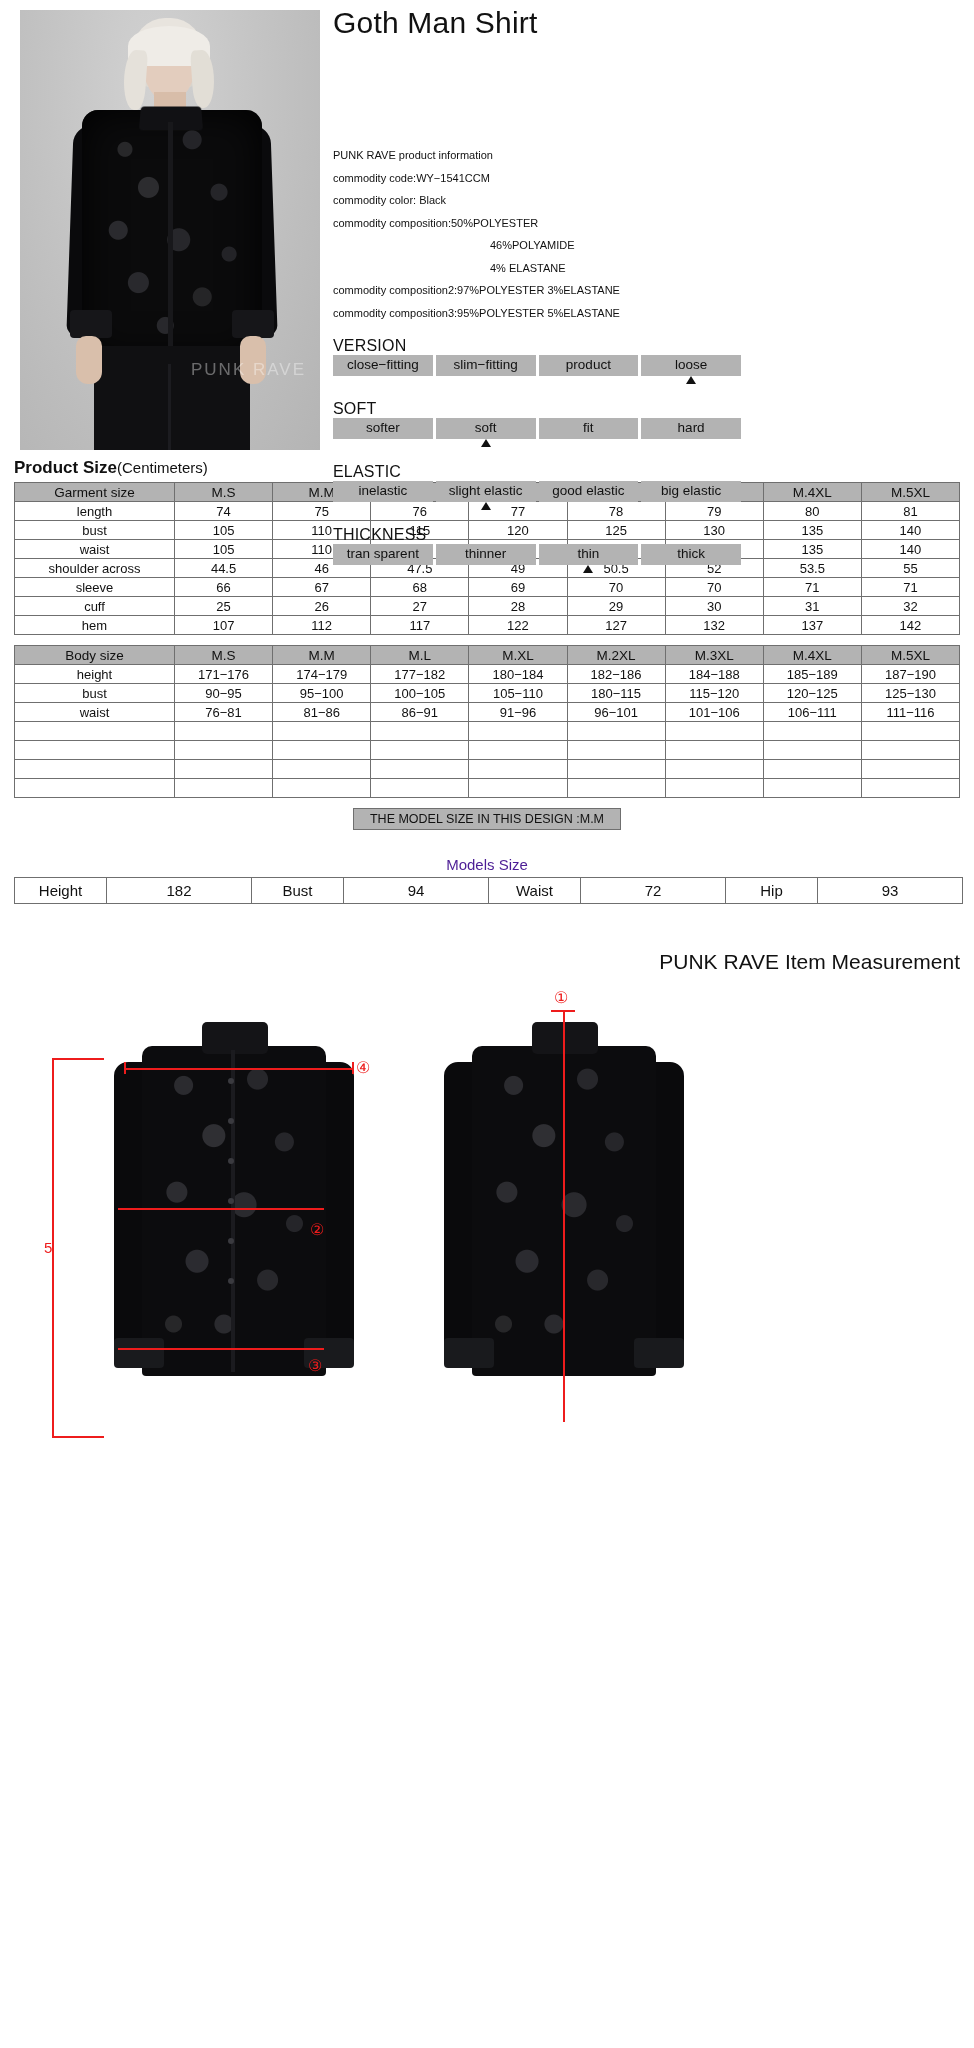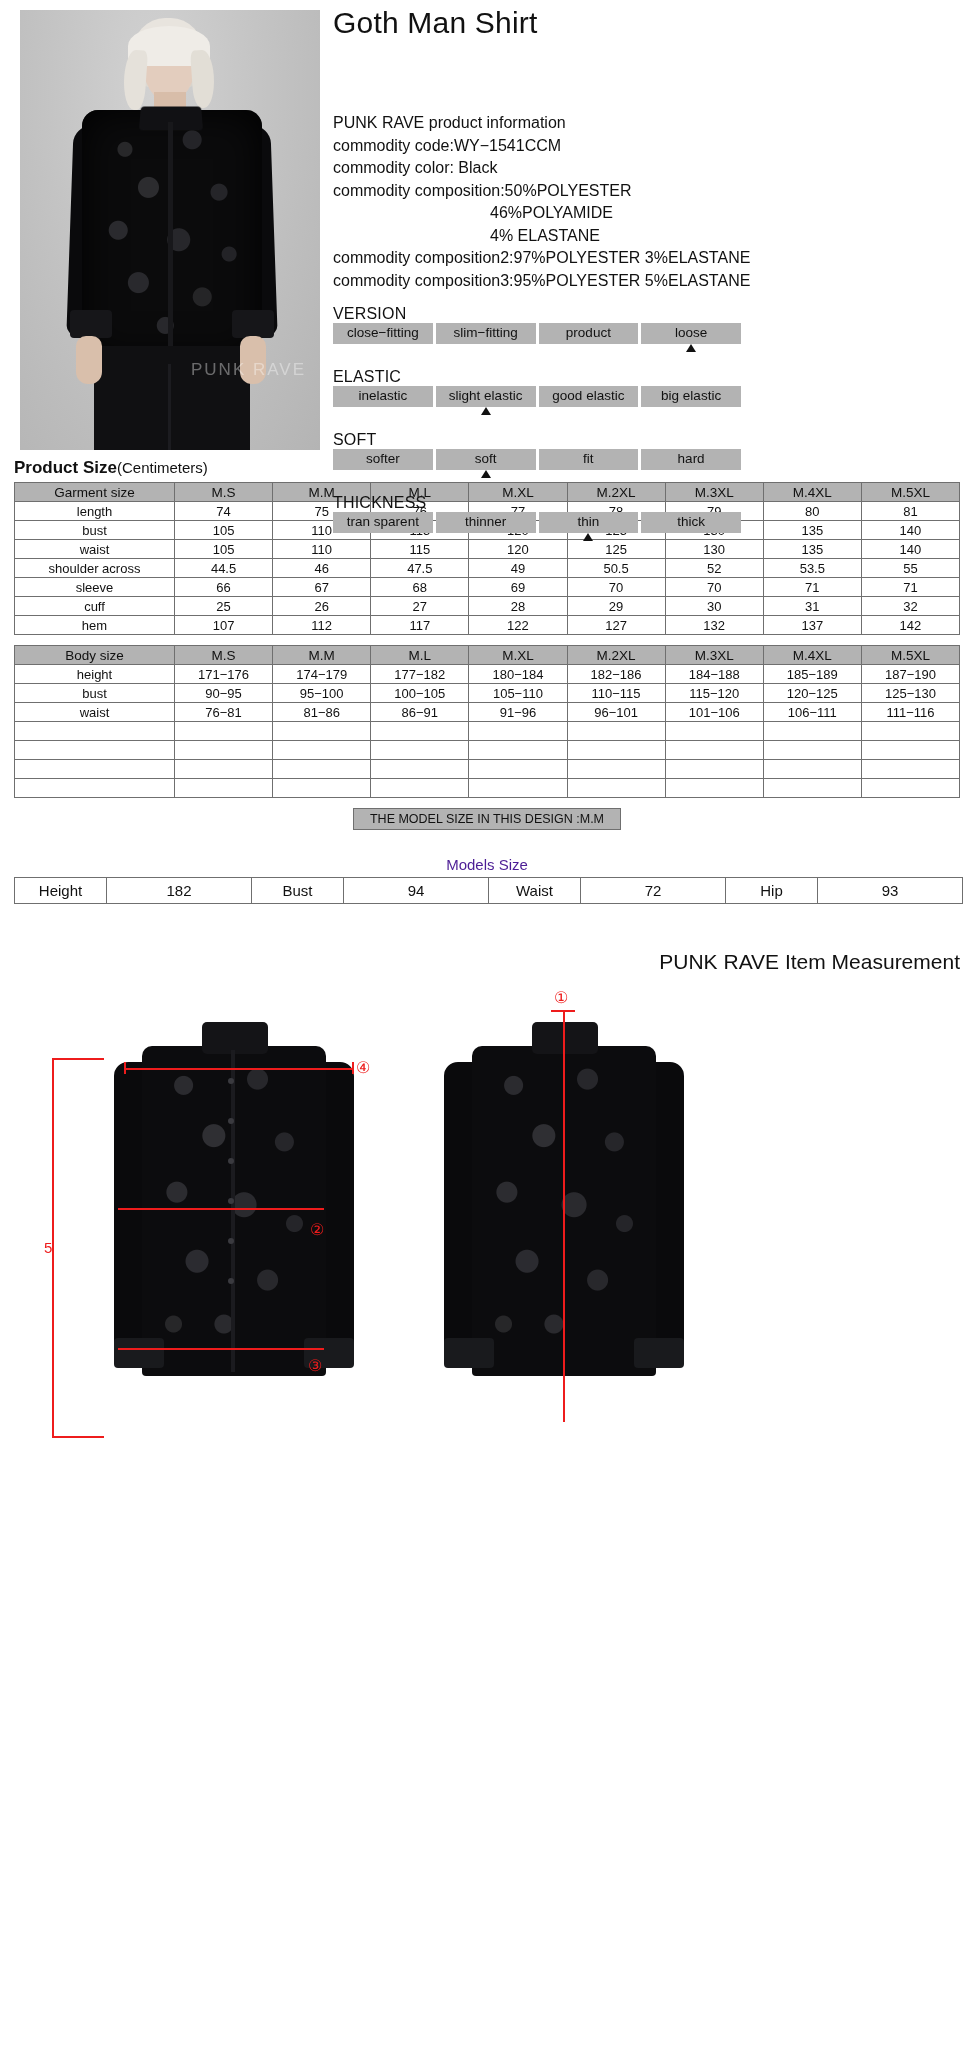--- a/index.html
+++ b/index.html
@@ -102,21 +102,21 @@
     content:""; position:absolute; left:74px; top:18px; width:3px; height:92px; background:#1c1c20;
   }
   .wm{
     position:absolute; right:14px; bottom:70px;
     color:rgba(255,255,255,.38); font-size:17px; letter-spacing:2px;
     font-family:"Liberation Sans", sans-serif; pointer-events:none;
   }
 
   .info { position:absolute; left:333px; top:0; width:641px; }
   .title { font-size:30px; font-weight:400; color:#111; padding-top:6px; letter-spacing:.2px; }
-  .specs { margin-top:72px; font-size:16px; line-height:22.5px; color:#111; }
+  .specs { margin-top:104px; font-size:11px; line-height:22.5px; color:#111; }
   .spec-line { white-space: pre; }
   .spec-indent { padding-left:157px; }
 
   .attr-group { margin-top:12px; }
   .attr-label { font-size:16px; color:#111; line-height:19px; letter-spacing:.2px; }
   .attr-row { display:flex; gap:3px; width:408px; }
   .attr-cell {
     flex:1 1 0; background:#b3b3b3; color:#111;
     font-size:13.5px; text-align:center; padding:2px 0 3px; line-height:16px;
     white-space:nowrap;
@@ -265,38 +265,38 @@
               <div class="attr-cell">close−fitting</div>
               <div class="attr-cell">slim−fitting</div>
               <div class="attr-cell">product</div>
               <div class="attr-cell">loose</div>
             </div>
             <div class="marker-row">
               <div class="marker" style="left: 353.125px;"></div>
             </div>
           </div>
           <div class="attr-group">
+            <div class="attr-label">SOFT</div>
+            <div class="attr-row">
+              <div class="attr-cell">softer</div>
+              <div class="attr-cell">soft</div>
+              <div class="attr-cell">fit</div>
+              <div class="attr-cell">hard</div>
+            </div>
+            <div class="marker-row">
+              <div class="marker" style="left: 147.625px;"></div>
+            </div>
+          </div>
+          <div class="attr-group">
             <div class="attr-label">ELASTIC</div>
             <div class="attr-row">
               <div class="attr-cell">inelastic</div>
               <div class="attr-cell">slight elastic</div>
               <div class="attr-cell">good elastic</div>
               <div class="attr-cell">big elastic</div>
-            </div>
-            <div class="marker-row">
-              <div class="marker" style="left: 147.625px;"></div>
-            </div>
-          </div>
-          <div class="attr-group">
-            <div class="attr-label">SOFT</div>
-            <div class="attr-row">
-              <div class="attr-cell">softer</div>
-              <div class="attr-cell">soft</div>
-              <div class="attr-cell">fit</div>
-              <div class="attr-cell">hard</div>
             </div>
             <div class="marker-row">
               <div class="marker" style="left: 147.625px;"></div>
             </div>
           </div>
           <div class="attr-group">
             <div class="attr-label">THICKNESS</div>
             <div class="attr-row">
               <div class="attr-cell">tran sparent</div>
               <div class="attr-cell">thinner</div>
@@ -459,21 +459,21 @@
             <td>184−188</td>
             <td>185−189</td>
             <td>187−190</td>
           </tr>
           <tr>
             <td>bust</td>
             <td>90−95</td>
             <td>95−100</td>
             <td>100−105</td>
             <td>105−110</td>
-            <td>110−115</td>
+            <td>180−115</td>
             <td>115−120</td>
             <td>120−125</td>
             <td>125−130</td>
           </tr>
           <tr>
             <td>waist</td>
             <td>76−81</td>
             <td>81−86</td>
             <td>86−91</td>
             <td>91−96</td>

